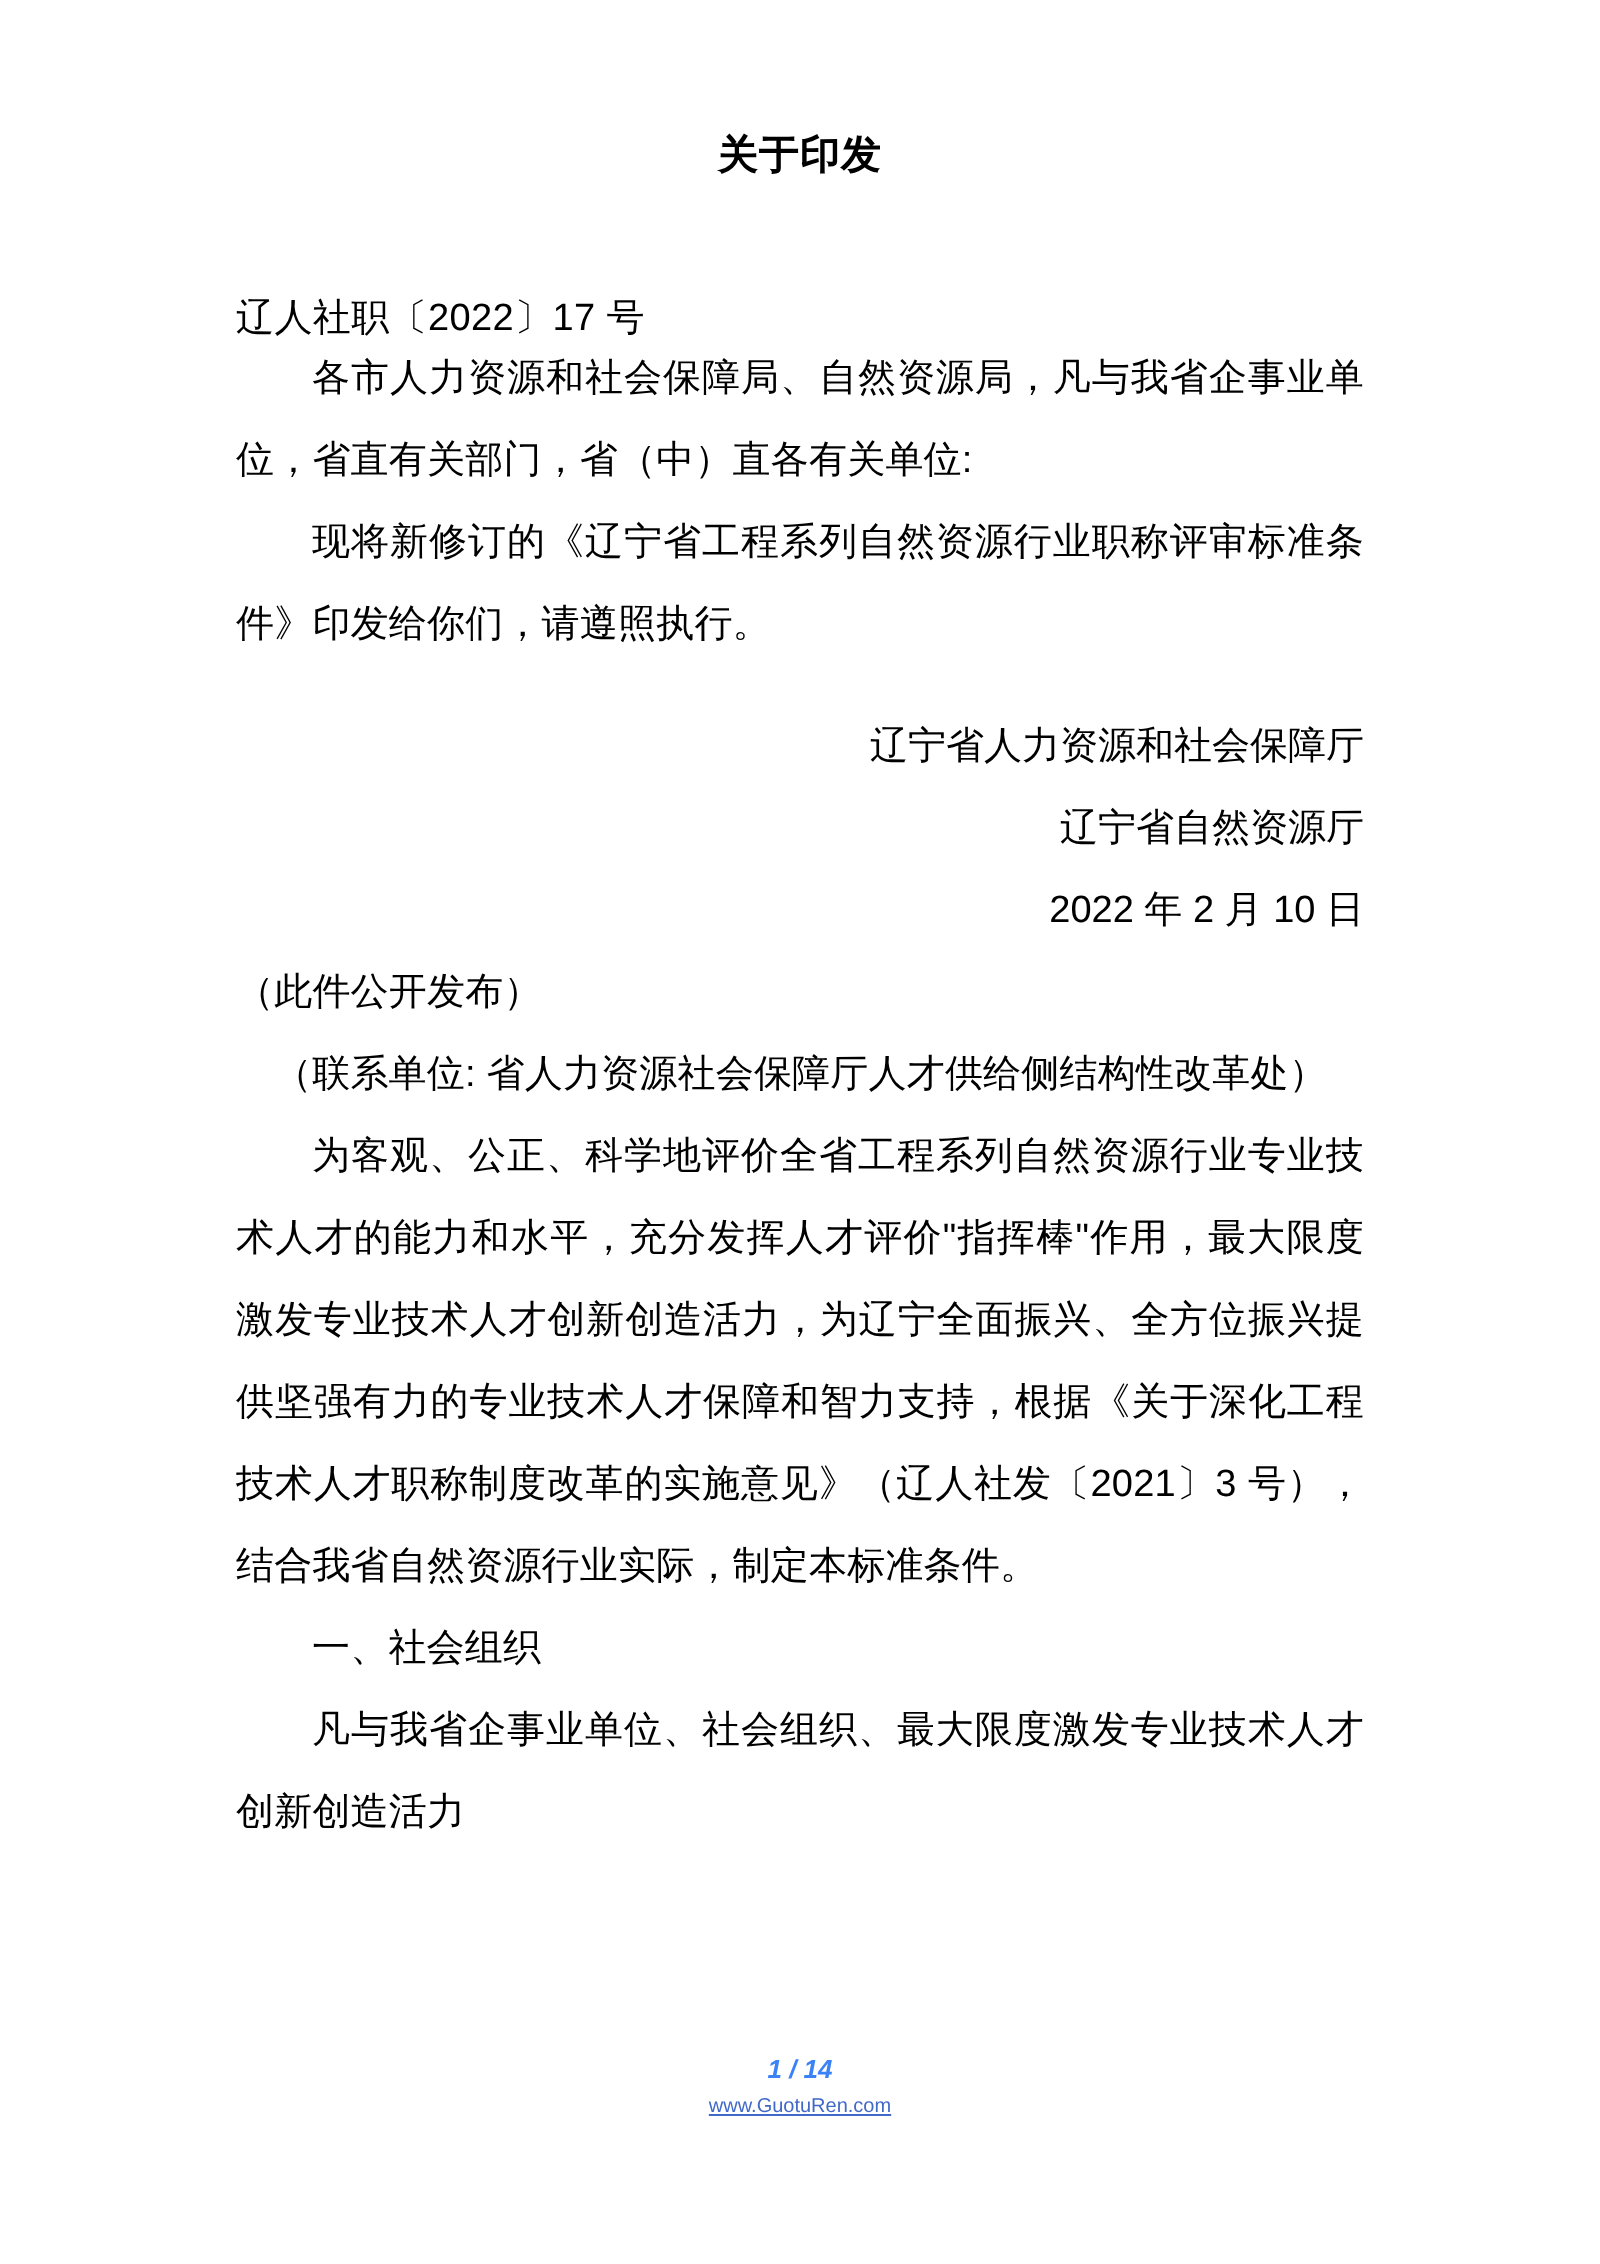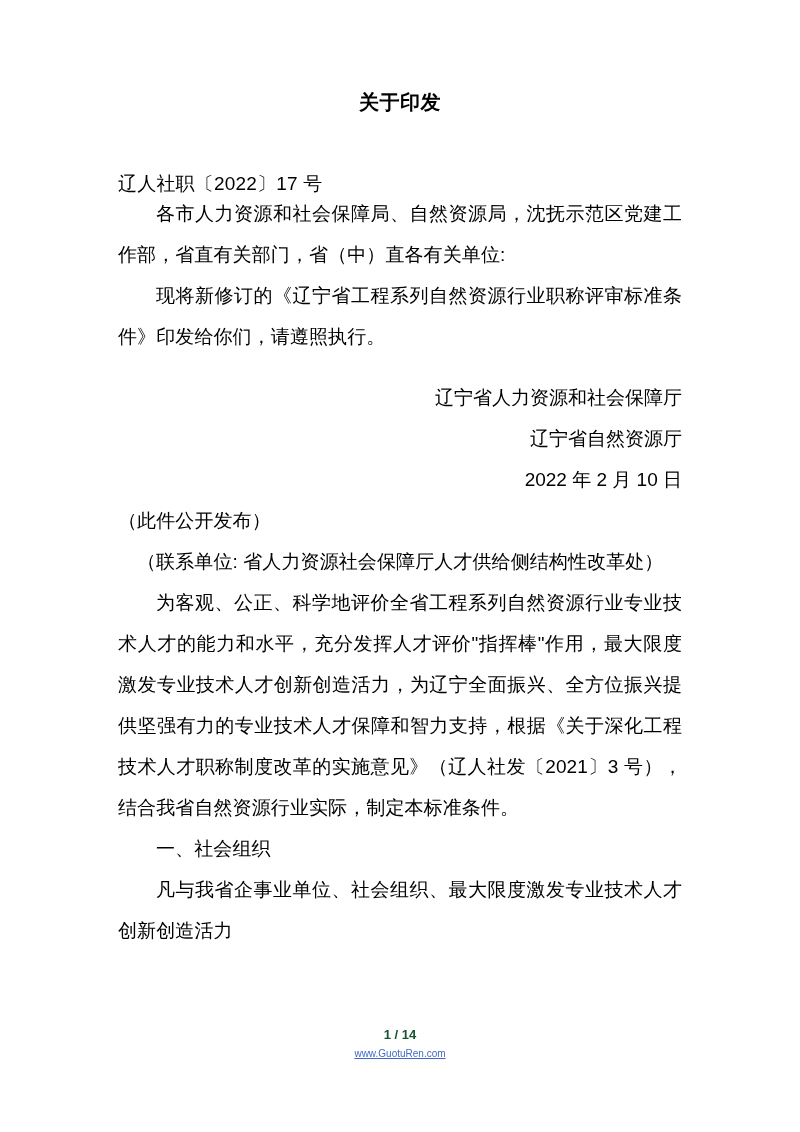--- a/index.html
+++ b/index.html
@@ -23,21 +23,21 @@
     background: #ffffff;
     overflow: hidden;
   }
   .content {
     position: absolute;
     left: 118px;
     top: 0;
     width: 564px;
   }
   .title-block {
-    padding-top: 92px;
+    padding-top: 68px;
   }
   .doc-title-line {
     text-align: center;
     font-size: 20px;
     font-weight: bold;
     letter-spacing: 0.5px;
     line-height: 1.0;
   }
   .doc-title-line.second {
     margin-top: 38px;
@@ -96,21 +96,22 @@
     position: absolute;
     left: 0;
     top: 1027px;
     width: 800px;
     text-align: center;
   }
   .page-number {
     font-size: 13px;
     font-weight: bold;
     line-height: 16px;
-    color: #14532d;
+    color: #3b82f6;
+    font-style: italic;
   }
   .watermark-link {
     display: inline-block;
     margin-top: 3px;
     font-size: 10px;
     line-height: 16px;
     color: #4169c8;
     text-decoration: underline;
     text-underline-offset: 1px;
     cursor: pointer;
@@ -122,21 +123,21 @@
 <div class="page">
 
   <div class="content">
 
     <div class="title-block">
       <div class="doc-title-line">关于印发</div>
     </div>
 
     <div class="doc-number">辽人社职〔2022〕17 号</div>
 
-    <p class="body-para indent2 para-gap-1">各市人力资源和社会保障局、自然资源局，沈抚示范区党建工作部，省直有关部门，省（中）直各有关单位:</p>
+    <p class="body-para indent2 para-gap-1">各市人力资源和社会保障局、自然资源局，凡与我省企事业单位，省直有关部门，省（中）直各有关单位:</p>
 
     <p class="body-para indent2 para-gap-2">现将新修订的《辽宁省工程系列自然资源行业职称评审标准条件》印发给你们，请遵照执行。</p>
 
     <div class="sign-block">
       <div class="sign-line">辽宁省人力资源和社会保障厅</div>
       <div class="sign-line">辽宁省自然资源厅</div>
       <div class="sign-line">2022 年 2 月 10 日</div>
     </div>
 
     <p class="body-para note-open">（此件公开发布）</p>

